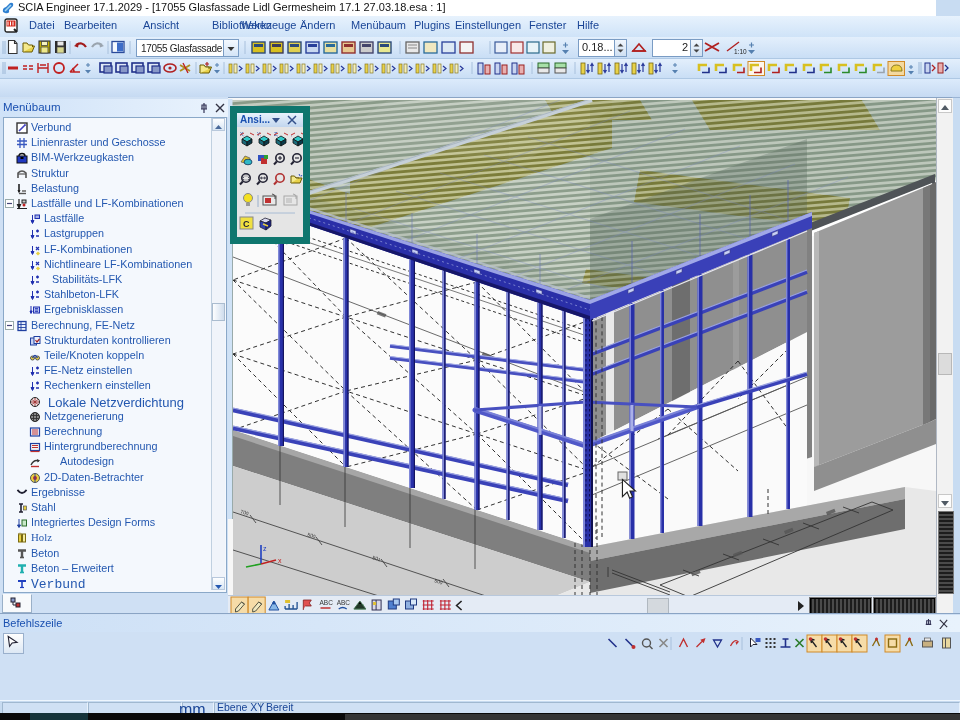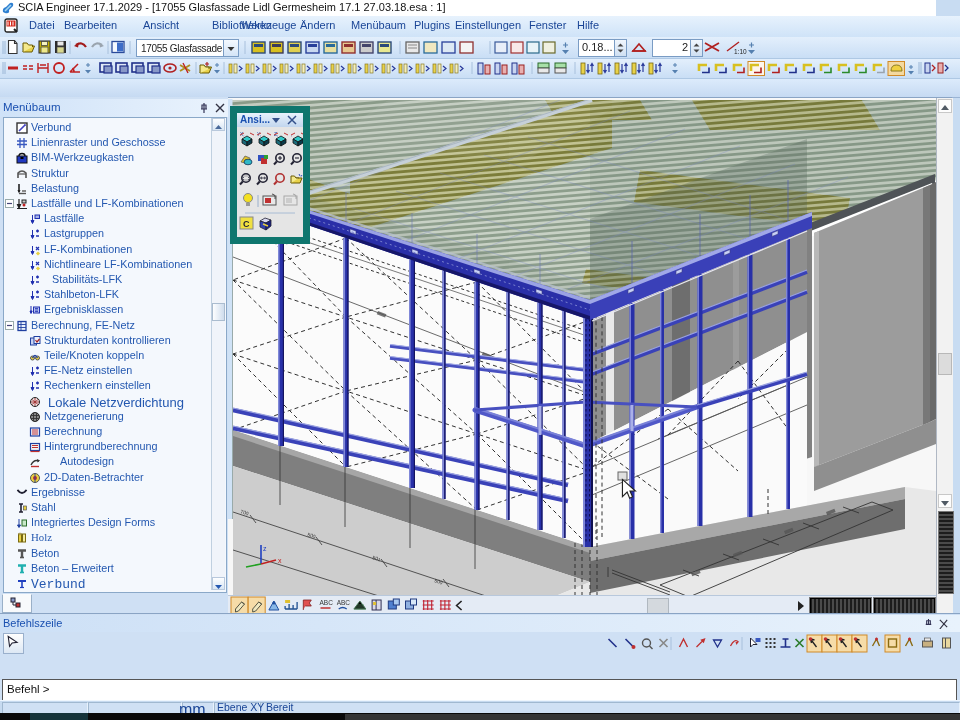--- a/index.html
+++ b/index.html
@@ -1579,23 +1579,20 @@
 <rect x="885" y="1" width="15" height="17" fill="#f6dca8" stroke="#d08a28"></rect>
 <rect x="888.5" y="5" width="8" height="8" fill="none" stroke="#8a6a10" stroke-width="1.4"></rect>
 <path d="M905.5 12 l4-7 3 7" fill="none" stroke="#8a6a10" stroke-width="1.4"></path>
       <circle cx="909.5" cy="5" r="1.5" fill="#c03030"></circle>
 <rect x="922.5" y="7" width="10" height="6" fill="#c8b080" stroke="#555"></rect>
       <rect x="924.5" y="4" width="6" height="3" fill="#e8e8e8" stroke="#555" stroke-width=".7"></rect>
 <rect x="942.5" y="4" width="8" height="10" fill="#e8d8a0" stroke="#555"></rect>
       <path d="M945.5 4 v10" stroke="#555"></path>
 </svg>
 
- <div class="abs" style="left:2px;top:65px;width:953px;height:20px;background:#fff;border:1px solid #555;">
-  <div class="t" style="left:4px;top:3px;font-size:11.5px;color:#111;">Befehl &gt;</div>
- </div>
 </div>
 <div class="abs" style="left:0;top:700px;width:960px;height:13px;background:#c6daf0;border-top:1px solid #eef6fe;">
 <div class="abs" style="left:2px;top:1px;width:84px;height:11px;background:#cfe0f4;border:1px solid #a0b8d0;border-right-color:#e8f2fc;border-bottom-color:#e8f2fc;"></div>
 <div class="abs" style="left:88px;top:1px;width:92px;height:11px;background:#cfe0f4;border:1px solid #a0b8d0;border-right-color:#e8f2fc;border-bottom-color:#e8f2fc;"></div>
 <div class="abs" style="left:182px;top:1px;width:30px;height:11px;background:#cfe0f4;border:1px solid #a0b8d0;border-right-color:#e8f2fc;border-bottom-color:#e8f2fc;"></div>
 <div class="abs" style="left:214px;top:1px;width:44px;height:11px;background:#cfe0f4;border:1px solid #a0b8d0;border-right-color:#e8f2fc;border-bottom-color:#e8f2fc;"></div>
 <div class="abs" style="left:260px;top:1px;width:698px;height:11px;background:#cfe0f4;border:1px solid #a0b8d0;border-right-color:#e8f2fc;border-bottom-color:#e8f2fc;"></div>
 
  <div class="t" style="left:179px;top:0;font-size:16px;color:#1a4596;">mm</div>
  <div class="t" style="left:217px;top:0;font-size:10.5px;color:#1a4596;">Ebene XY</div>

